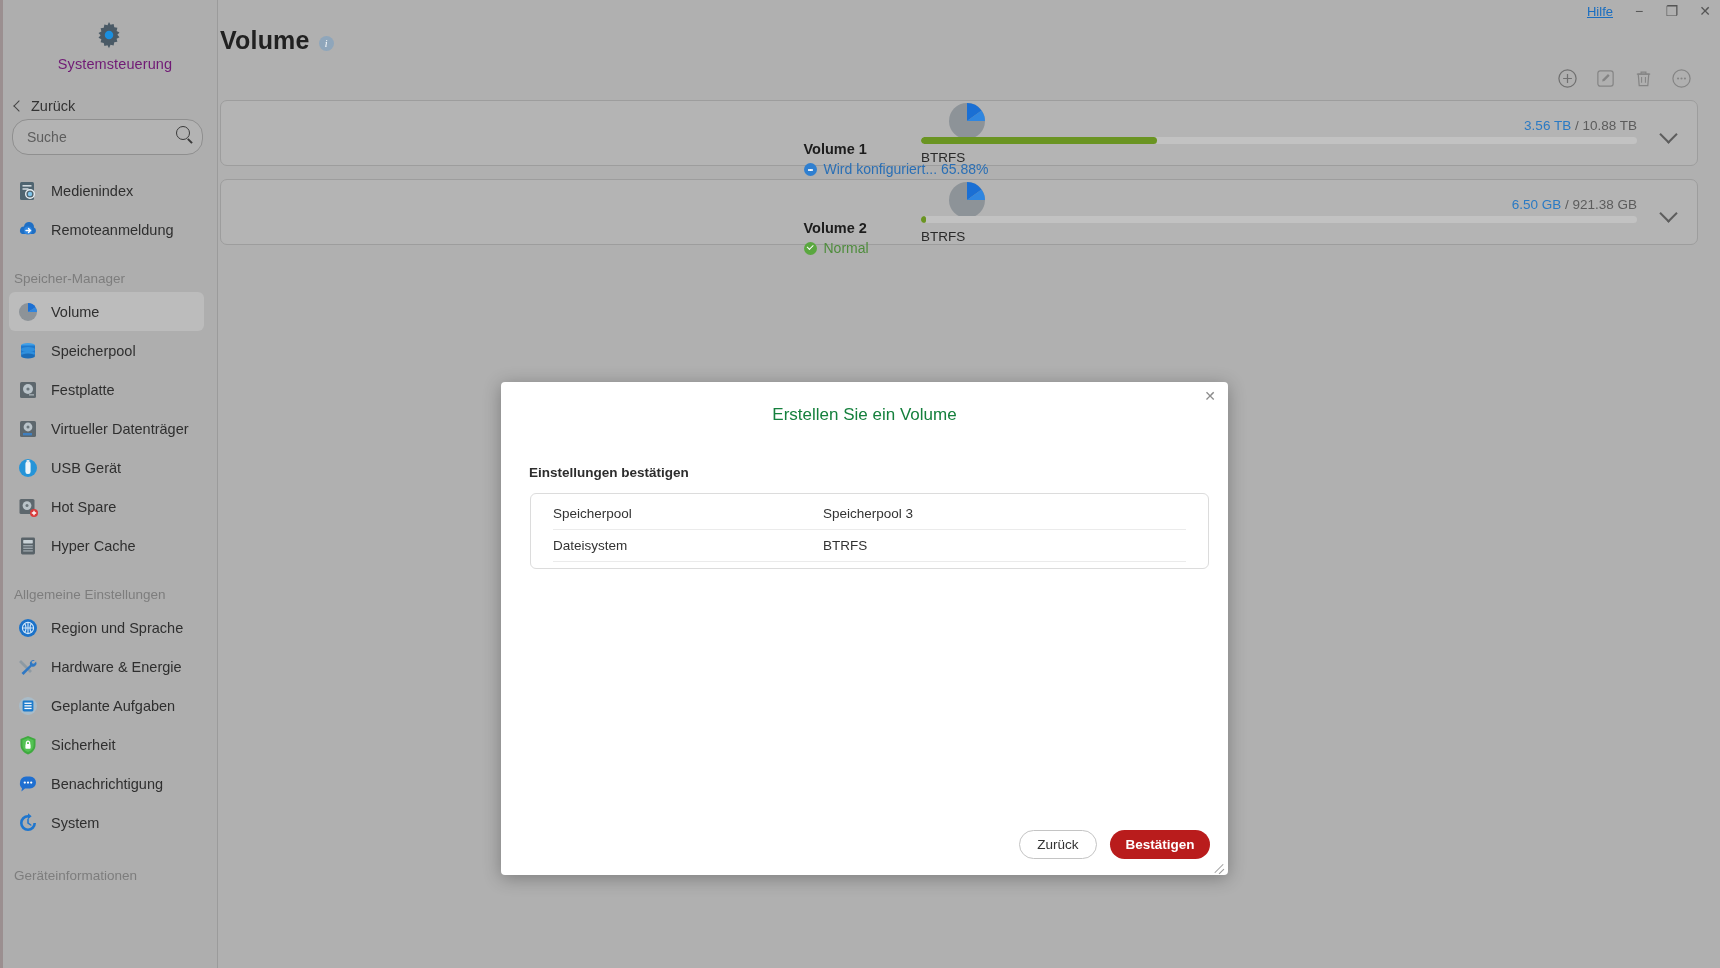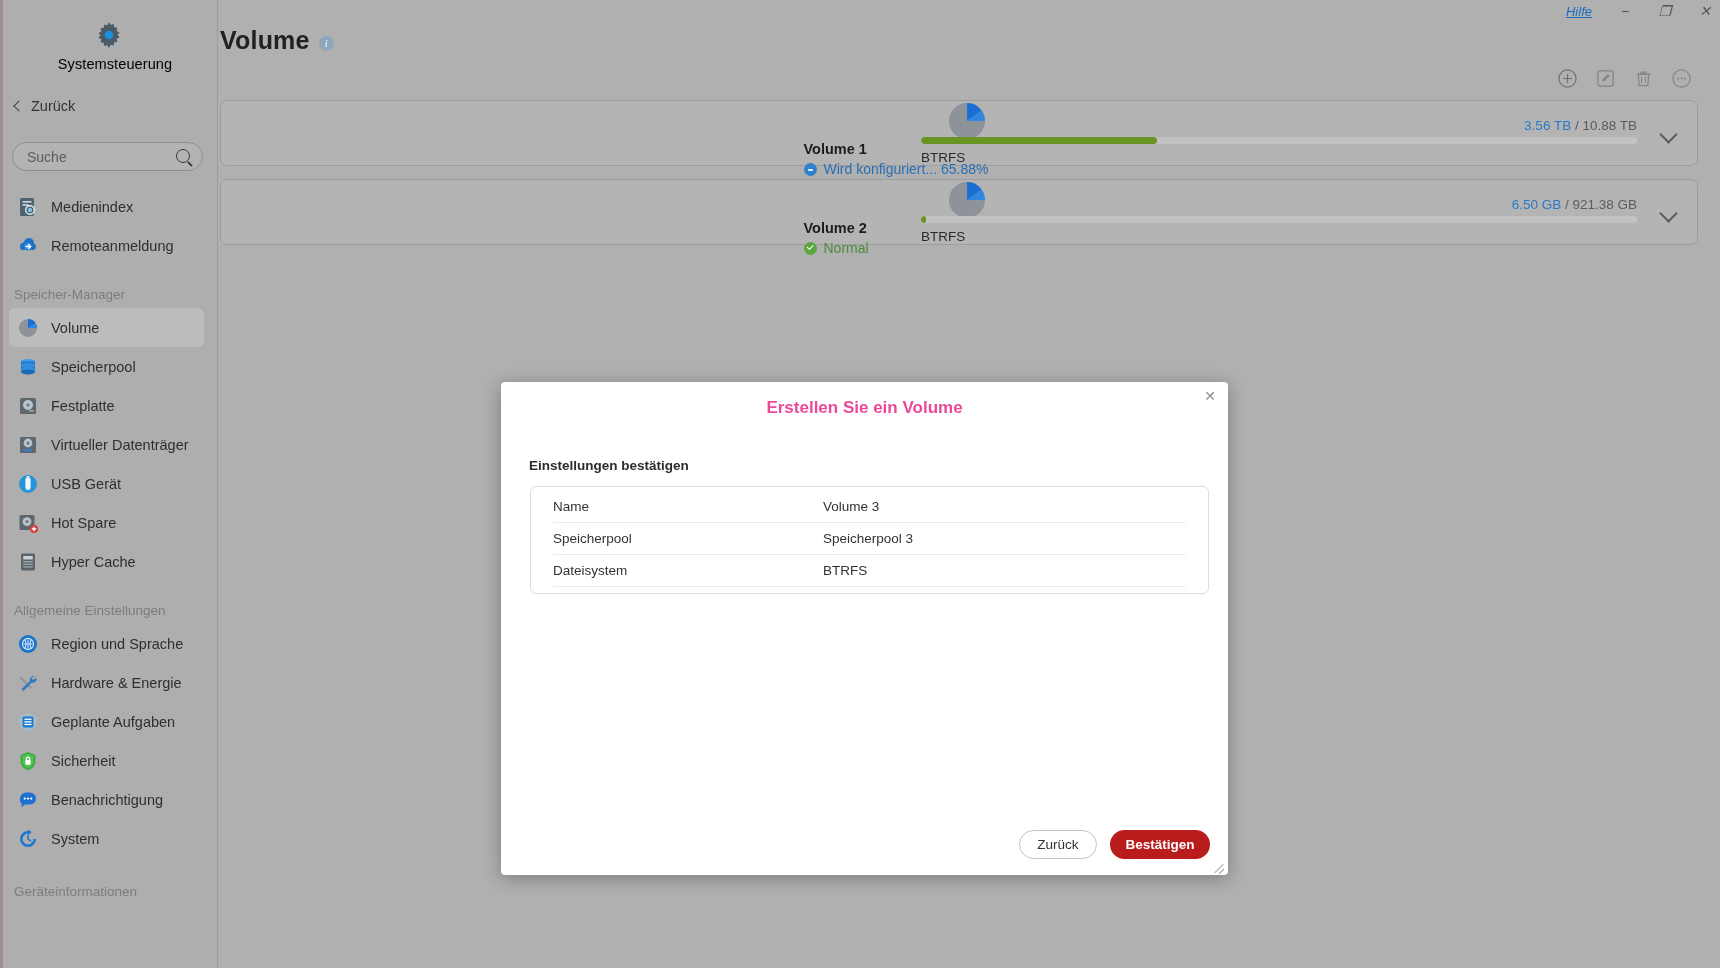--- a/index.html
+++ b/index.html
@@ -21,34 +21,34 @@
     background: #aeaeae;
     border-right: 1px solid #9b9b9b;
     overflow: hidden;
   }
   .side-edge { position:absolute; left:0; top:0; width:3px; height:968px; background:#9b8f90; }
   #cp-logo { text-align: center; padding-top: 20px; }
   .gear {
     width: 30px; height: 30px; margin: 0 auto 6px; display:block;
   }
   #cp-title {
-    text-align: center; font-size: 14.5px; color: #000000; letter-spacing:.1px;padding-left:13px;
+    text-align: center; font-size: 14.5px; color: #701a75; letter-spacing:.1px;padding-left:13px;
   }
   #back-row {
     display: flex; align-items: center; gap: 8px;
     margin: 26px 0 0 12px; font-size: 14.5px; color: #333;
     cursor: pointer; width: 90px;
   }
   .chev-left {
     display:inline-block; width:8px; height:8px;
     border-left:1.6px solid #444; border-bottom:1.6px solid #444;
     transform: rotate(45deg); margin-left:3px;
   }
   #search-wrap {
-    margin: 28px 14px 0 12px; height: 29px;
+    margin: 5px 14px 0 12px; height: 36px;
     border: 1px solid #8f8f8f; border-radius: 16px;
     background: #b3b3b3;
     display: flex; align-items: center; position: relative;
   }
   #search-input {
     border: 0; outline: 0; background: transparent;
     font-family: "Liberation Sans", sans-serif; font-size: 14px;
     color: #4a4a4a; padding-left: 14px; width: 150px; height: 27px;
   }
   #search-input::placeholder { color:#5d5d5d; }
@@ -68,21 +68,21 @@
     height: 39px; margin: 0 13px 0 9px; padding-left: 8px;
     border-radius: 6px; cursor: pointer;
     font-size: 14.5px; color: #2f2f2f;
   }
   .nav-item.active { background: #bcbcbc; }
   .nav-ico { width: 22px; height: 22px; flex: none; position: relative; }
   
   #main { position:absolute; left:218px; top:0; right:0; bottom:0; }
   #titlebar {
     position:absolute; right: 8px; top: 0; height: 22px;
-    display:flex; align-items:center; gap:26px; font-size: 13px; font-style: italic;
+    display:flex; align-items:center; gap:19px; font-size: 13px;
   }
   #help-link { color:#1a6ec0; text-decoration: underline; cursor:pointer; }
   .winbtn { color:#555; font-size: 14px; cursor:pointer; width:14px; text-align:center;}
   #page-head { padding: 26px 0 0 2px; display:flex; align-items:center; gap:9px; }
   #page-title { font-size: 25px; font-weight: bold; color: #212121; letter-spacing: .2px;}
   .info-badge {
     width:15px;height:15px;border-radius:50%;background:#8fa6bb;color:#fff;
     font-size:10px;font-style:italic;font-family:"Liberation Serif",serif;
     display:flex;align-items:center;justify-content:center; margin-top: 5px;
   }
@@ -131,21 +131,21 @@
   
   #modal {
     position:absolute; left: 501px; top: 382px; width: 727px; height: 493px;
     background: #fff; border-radius: 4px;
     box-shadow: 0 3px 18px rgba(0,0,0,.30);
   }
   #modal-close {
     position:absolute; right: 12px; top: 6px; font-size: 14px; color:#8c8c8c; cursor:pointer;
   }
   #modal-title {
-    text-align:center; padding-top: 16px; font-size: 17px; color: #ec4899; font-weight: bold;
+    text-align:center; padding-top: 23px; font-size: 17px; color: #15803d;
   }
   #modal-subtitle {
     margin: 40px 0 0 28px; font-size: 13.5px; font-weight: bold; color: #2d2d2d;
   }
   #detail-box {
     margin: 13px 19px 0 29px; border: 1px solid #dcdcdc; border-radius: 6px;
     padding: 4px 22px 6px 22px;
   }
   .detail-row {
     display:flex; height: 32px; align-items:center;
@@ -495,24 +495,20 @@
   </div>
 </div>
 
 <div id="modal">
   <span id="modal-close">✕</span>
   <div id="modal-title">Erstellen Sie ein Volume</div>
   <div id="modal-subtitle">Einstellungen bestätigen</div>
 
   <div id="detail-box">
     <div class="detail-row">
-      <span class="detail-key">Name</span>
-      <span class="detail-val">Volume 3</span>
-    </div>
-    <div class="detail-row">
       <span class="detail-key">Speicherpool</span>
       <span class="detail-val">Speicherpool 3</span>
     </div>
     <div class="detail-row">
       <span class="detail-key">Dateisystem</span>
       <span class="detail-val">BTRFS</span>
     </div>
   </div>
 
   <div id="modal-footer">

